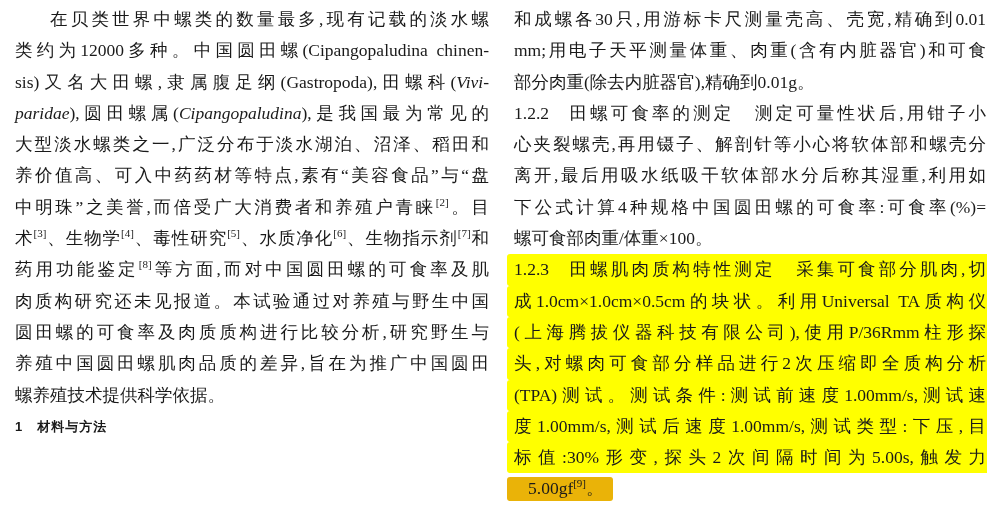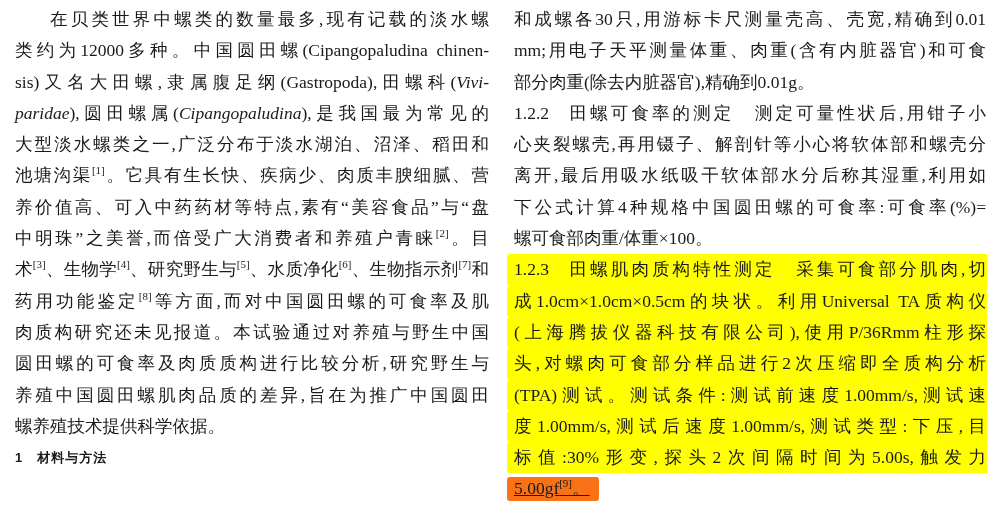--- a/index.html
+++ b/index.html
@@ -22,44 +22,43 @@
     white-space:pre-wrap;
   }
   .line.nj { text-align:right; text-align-last:left; }
   .line.ind { text-indent:35px; }
   .line.hl {
     background:#ffff00;
     margin-left:-7px; padding-left:7px;
     margin-right:-3px; padding-right:3px;
     border-radius:3px;
   }
-  .hl-chunk { background:#f97316; padding:1px 9px 3px 7px; margin-left:-7px; border-radius:3px;text-decoration:underline; }
+  .hl-chunk { background:#eab308; padding:1px 9px 3px 21px; margin-left:-7px; border-radius:3px; }
   .sup { font-size:11px; position:relative; top:-7px; line-height:0; }
   .it  { font-style:italic;margin-top:20px; }
   .kai { }
   .line.hd {
     font-family:"Liberation Sans","DejaVu Sans",sans-serif;
     font-weight:700; font-size:13px;
     letter-spacing:1px;
   }
 </style>
 </head>
 <body>
 
 <div class="page">
   <div class="col" id="col-left">
       <div class="line ind"><span>在贝类世界中螺类的数量最多,现有记载的淡水螺</span></div>
       <div class="line"><span>类约为12000多种。中国圆田螺(Cipangopaludina chinen-</span></div>
       <div class="line"><span>sis)又名大田螺,隶属腹足纲(Gastropoda),田螺科(</span><span class="it">Vivi-</span></div>
       <div class="line"><span class="it">paridae</span><span>),圆田螺属(</span><span class="it">Cipangopaludina</span><span>),是我国最为常见的</span></div>
       <div class="line"><span>大型淡水螺类之一,广泛分布于淡水湖泊、沼泽、稻田和</span></div>
-      <div class="line"><span>池塘沟渠</span><span class="sup">[1]</span><span>。它具有生长快、疾病少、肉质丰腴细腻、营</span></div>
       <div class="line"><span>养价值高、可入中药药材等特点,素有“美容食品”与“盘</span></div>
       <div class="line"><span>中明珠”之美誉,而倍受广大消费者和养殖户青睐</span><span class="sup">[2]</span><span>。目</span></div>
-      <div class="line"><span>术</span><span class="sup">[3]</span><span>、生物学</span><span class="sup">[4]</span><span>、研究野生与</span><span class="sup">[5]</span><span>、水质净化</span><span class="sup">[6]</span><span>、生物指示剂</span><span class="sup">[7]</span><span>和</span></div>
+      <div class="line"><span>术</span><span class="sup">[3]</span><span>、生物学</span><span class="sup">[4]</span><span>、毒性研究</span><span class="sup">[5]</span><span>、水质净化</span><span class="sup">[6]</span><span>、生物指示剂</span><span class="sup">[7]</span><span>和</span></div>
       <div class="line"><span>药用功能鉴定</span><span class="sup">[8]</span><span>等方面,而对中国圆田螺的可食率及肌</span></div>
       <div class="line"><span>肉质构研究还未见报道。本试验通过对养殖与野生中国</span></div>
       <div class="line"><span>圆田螺的可食率及肉质质构进行比较分析,研究野生与</span></div>
       <div class="line"><span>养殖中国圆田螺肌肉品质的差异,旨在为推广中国圆田</span></div>
       <div class="line nj"><span>螺养殖技术提供科学依据。</span></div>
       <div class="line nj hd"><span>1 材料与方法</span></div>
     </div>
   <div class="col" id="col-right">
       <div class="line"><span>和成螺各30只,用游标卡尺测量壳高、壳宽,精确到0.01</span></div>
       <div class="line"><span>mm;用电子天平测量体重、肉重(含有内脏器官)和可食</span></div>

